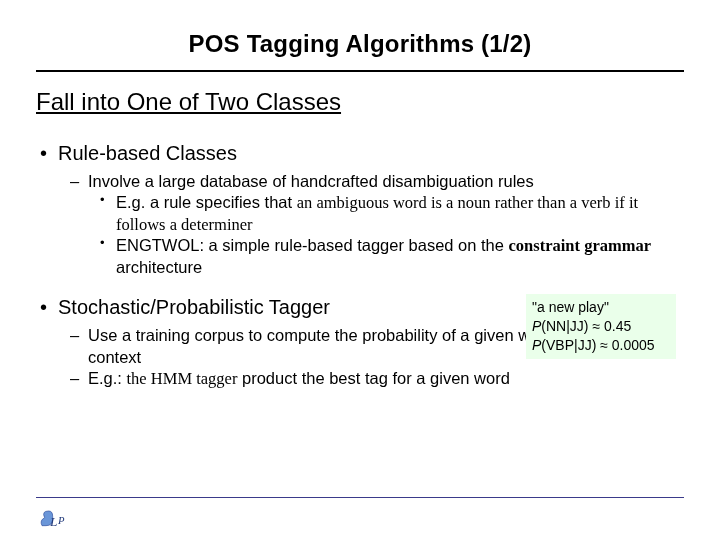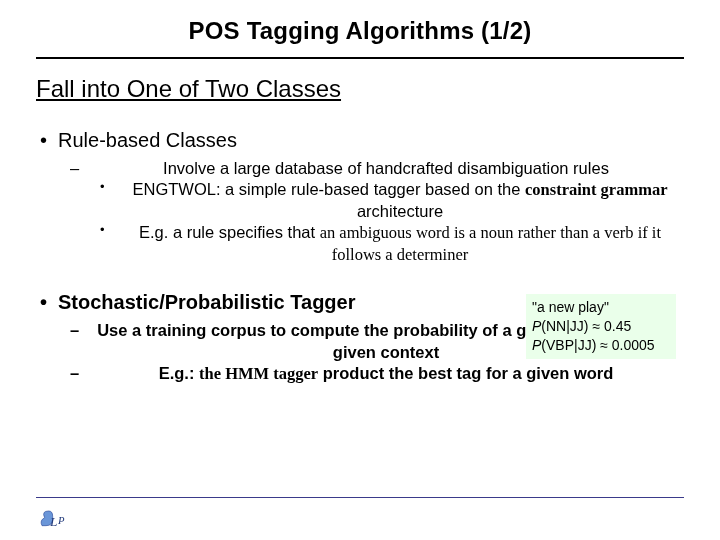--- a/index.html
+++ b/index.html
@@ -6,21 +6,21 @@
   body {
     width: 720px;
     height: 540px;
     background: #fff;
     font-family: Arial, Helvetica, sans-serif;
     color: #000;
     position: relative;
     overflow: hidden;
   }
   .slide {
-    padding: 17px 36px 0 36px;
+    padding: 30px 36px 0 36px;
   }
   .title {
     font-size: 24px;
     text-align: center;
     margin-bottom: 12px;
     letter-spacing: 0.2px;
   }
   .title-rule {
     border: none;
     border-top: 2.5px solid #000;
@@ -39,21 +39,20 @@
     position: relative;
   }
   .lvl1 > li::before {
     content: "•";
     position: absolute;
     left: 4px;
     top: 0;
   }
   .lvl2 {
     margin-top: 6px;
-    text-align: center;
   }
   .lvl2 > li {
     font-size: 16.5px;
     padding-left: 30px;
     position: relative;
     line-height: 1.3;
     margin-bottom: 0;
   }
   .lvl2 > li::before {
     content: "–";
@@ -127,31 +126,31 @@
 
   <ul class="lvl1">
 
     <li>
       <span>Rule-based Classes</span>
       <ul class="lvl2">
         <li>
           <span>Involve a large database of handcrafted disambiguation rules</span>
           <ul class="lvl3">
             <li>
-              <span>ENGTWOL: a simple rule-based tagger based on the </span><span class="fancy bold">constraint grammar</span><span> architecture</span>
+              <span>E.g. a rule specifies that </span><span class="fancy">an ambiguous word is a noun rather than a verb if it follows a determiner</span>
             </li>
             <li>
-              <span>E.g. a rule specifies that </span><span class="fancy">an ambiguous word is a noun rather than a verb if it follows a determiner</span>
+              <span>ENGTWOL: a simple rule-based tagger based on the </span><span class="fancy bold">constraint grammar</span><span> architecture</span>
             </li>
           </ul>
         </li>
       </ul>
     </li>
 
-    <li style="margin-top:26px;font-weight:bold;">
+    <li style="margin-top:18px;">
       <span>Stochastic/Probabilistic Tagger</span>
       <ul class="lvl2">
         <li>
           <span> Use a training corpus to compute the probability of a given word having a given context</span>
         </li>
         <li>
           <span>E.g.: </span><span class="fancy">the HMM tagger</span><span> product the best tag for a given word</span>
         </li>
       </ul>
     </li>

